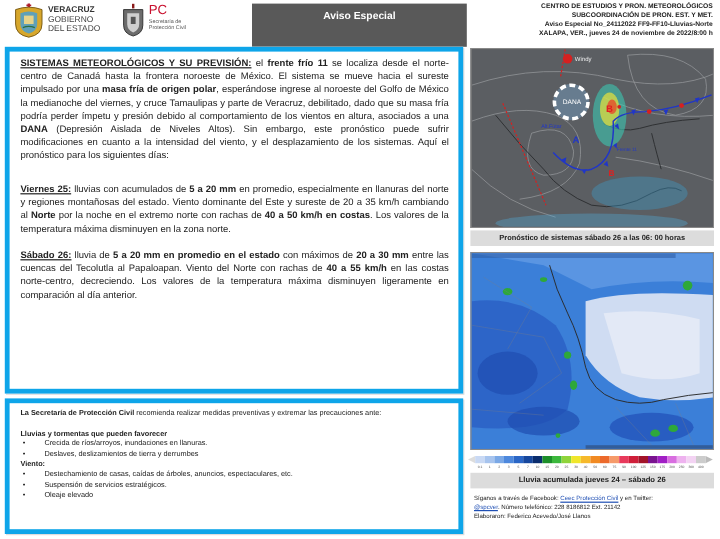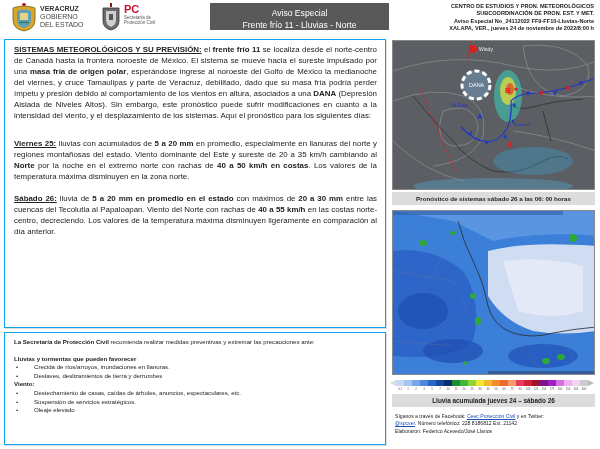--- a/index.html
+++ b/index.html
@@ -5,27 +5,27 @@
   * { box-sizing: border-box; margin: 0; padding: 0; }
   body { width: 600px; height: 449px; background: #ffffff; font-family: "Liberation Sans", sans-serif; color: #222; position: relative; overflow: hidden; }
 
   
   .header { position: absolute; left: 0; top: 0; width: 600px; height: 36px; }
   .logo-ver { position: absolute; left: 8px; top: 2px; width: 32px; height: 30px; }
   .logo-ver-text { position: absolute; left: 40px; top: 5px; font-size: 7px; line-height: 8px; color: #444; }
   .logo-ver-text b { color: #333; font-weight: bold; }
   .logo-pc { position: absolute; left: 101px; top: 3px; width: 20px; height: 28px; }
   .logo-pc-text { position: absolute; left: 124px; top: 4px; }
-  .pc-big { font-size: 11px; font-weight: bold; color: #c8102e; line-height: 11px; }
+  .pc-big { font-size: 11px; font-weight: normal; color: #c8102e; line-height: 11px; }
   .pc-small { font-size: 4.5px; line-height: 5px; color: #555; }
-  .title-box { position: absolute; left: 210px; top: 3px; width: 179px; height: 27px; background: #595959; color: #fff; text-align: center; font-size: 8.6px; font-weight: normal; line-height: 12px; padding-top: 4px; }
+  .title-box { position: absolute; left: 210px; top: 3px; width: 179px; height: 36px; background: #595959; color: #fff; text-align: center; font-size: 8.6px; font-weight: bold; line-height: 12px; padding-top: 4px; }
   .org-block { position: absolute; right: 6px; top: 3px; text-align: right; font-size: 5.6px; font-weight: bold; line-height: 7.4px; color: #222; }
 
   
-  .panel { position: absolute; left: 4px; border: 1px solid #0ea5e9; box-shadow: 1px 1px 0 #ddd; background: #fff; }
+  .panel { position: absolute; left: 4px; border: 4px solid #0ea5e9; box-shadow: 1px 1px 0 #ddd; background: #fff; }
   .p-main { top: 39px; width: 382px; height: 289px; padding: 4px 8px 4px 9px; font-size: 7.9px; line-height: 11px; text-align: justify; }
   .p-main p { margin-bottom: 10.5px; }
   .p-main p.first { margin-bottom: 17px; }
   .u { text-decoration: underline; font-weight: bold; }
   .p-pc { top: 332px; width: 382px; height: 113px; padding: 5px 9px; font-size: 6.1px; line-height: 8.6px; }
   .p-pc .gap { height: 8px; }
   .p-pc .sub { font-weight: bold; }
   .p-pc ul { list-style: none; }
   .p-pc li { padding-left: 20px; position: relative; }
   .p-pc li::before { content: "•"; position: absolute; left: 2px; }
@@ -70,21 +70,20 @@
     <rect x="8" y="11" width="4" height="6" fill="#555"></rect>
   </svg>
   <div class="logo-pc-text">
     <div class="pc-big">PC</div>
     <div class="pc-small">Secretaría de</div>
     <div class="pc-small">Protección Civil</div>
   </div>
 
   <div class="title-box">
     <div>Aviso  Especial</div>
-    <div>Frente frío 11 - Lluvias - Norte</div>
   </div>
 
   <div class="org-block">
     <div>CENTRO DE ESTUDIOS Y PRON. METEOROLÓGICOS</div>
     <div>SUBCOORDINACIÓN DE PRON.  EST. Y MET.</div>
     <div>Aviso Especial No_24112022 FF9-FF10-Lluvias-Norte</div>
     <div>XALAPA, VER., jueves 24 de noviembre de 2022/8:00 h</div>
   </div>
 </div>
 

